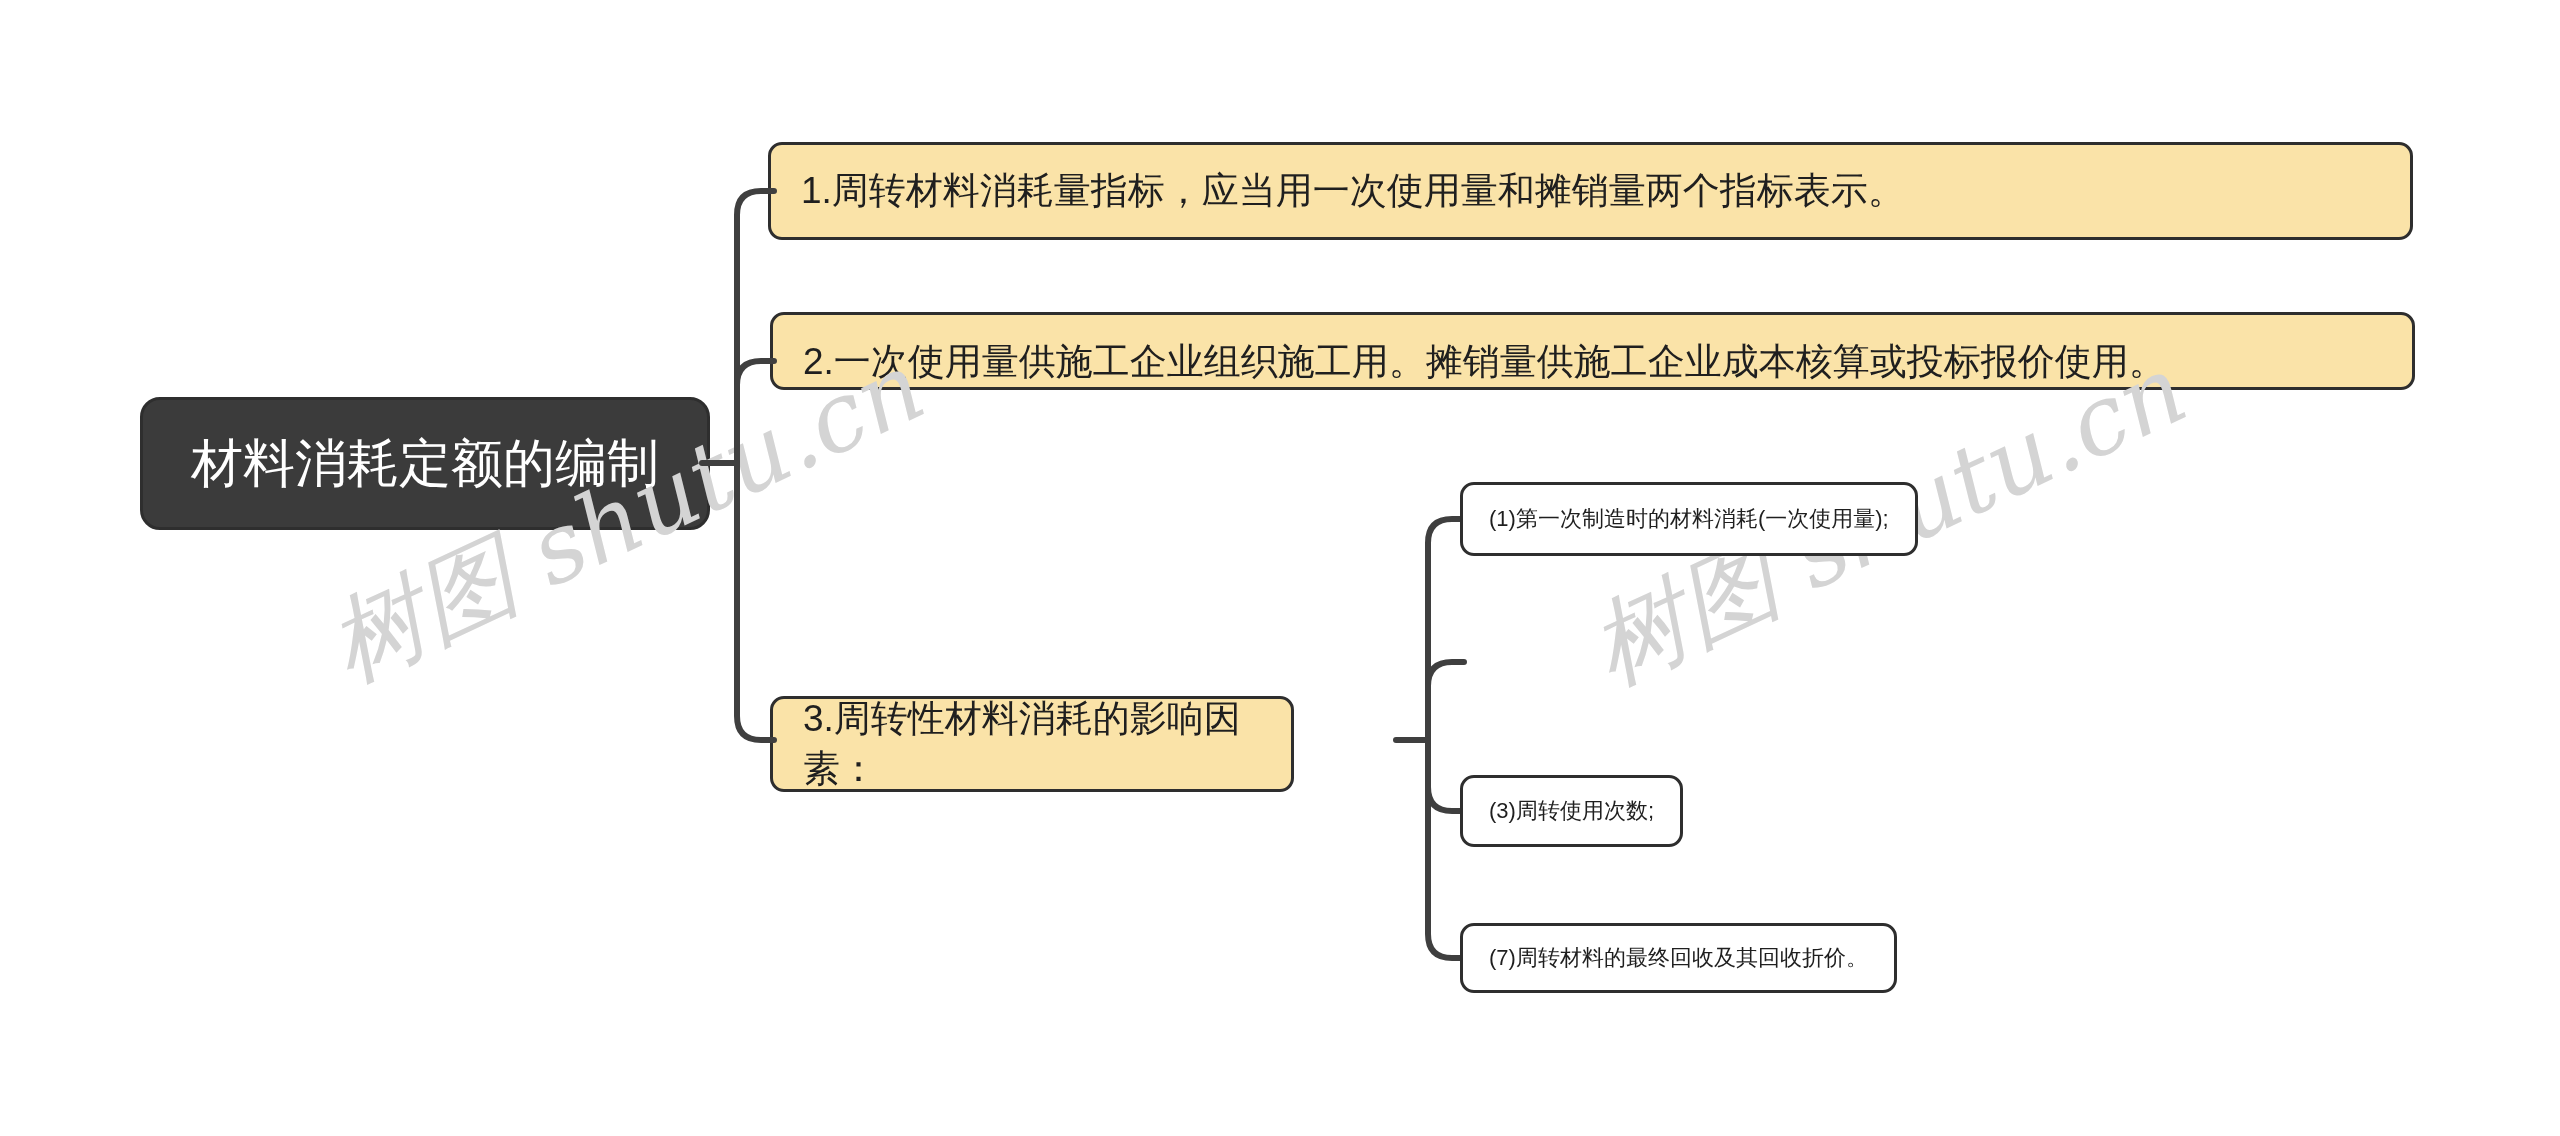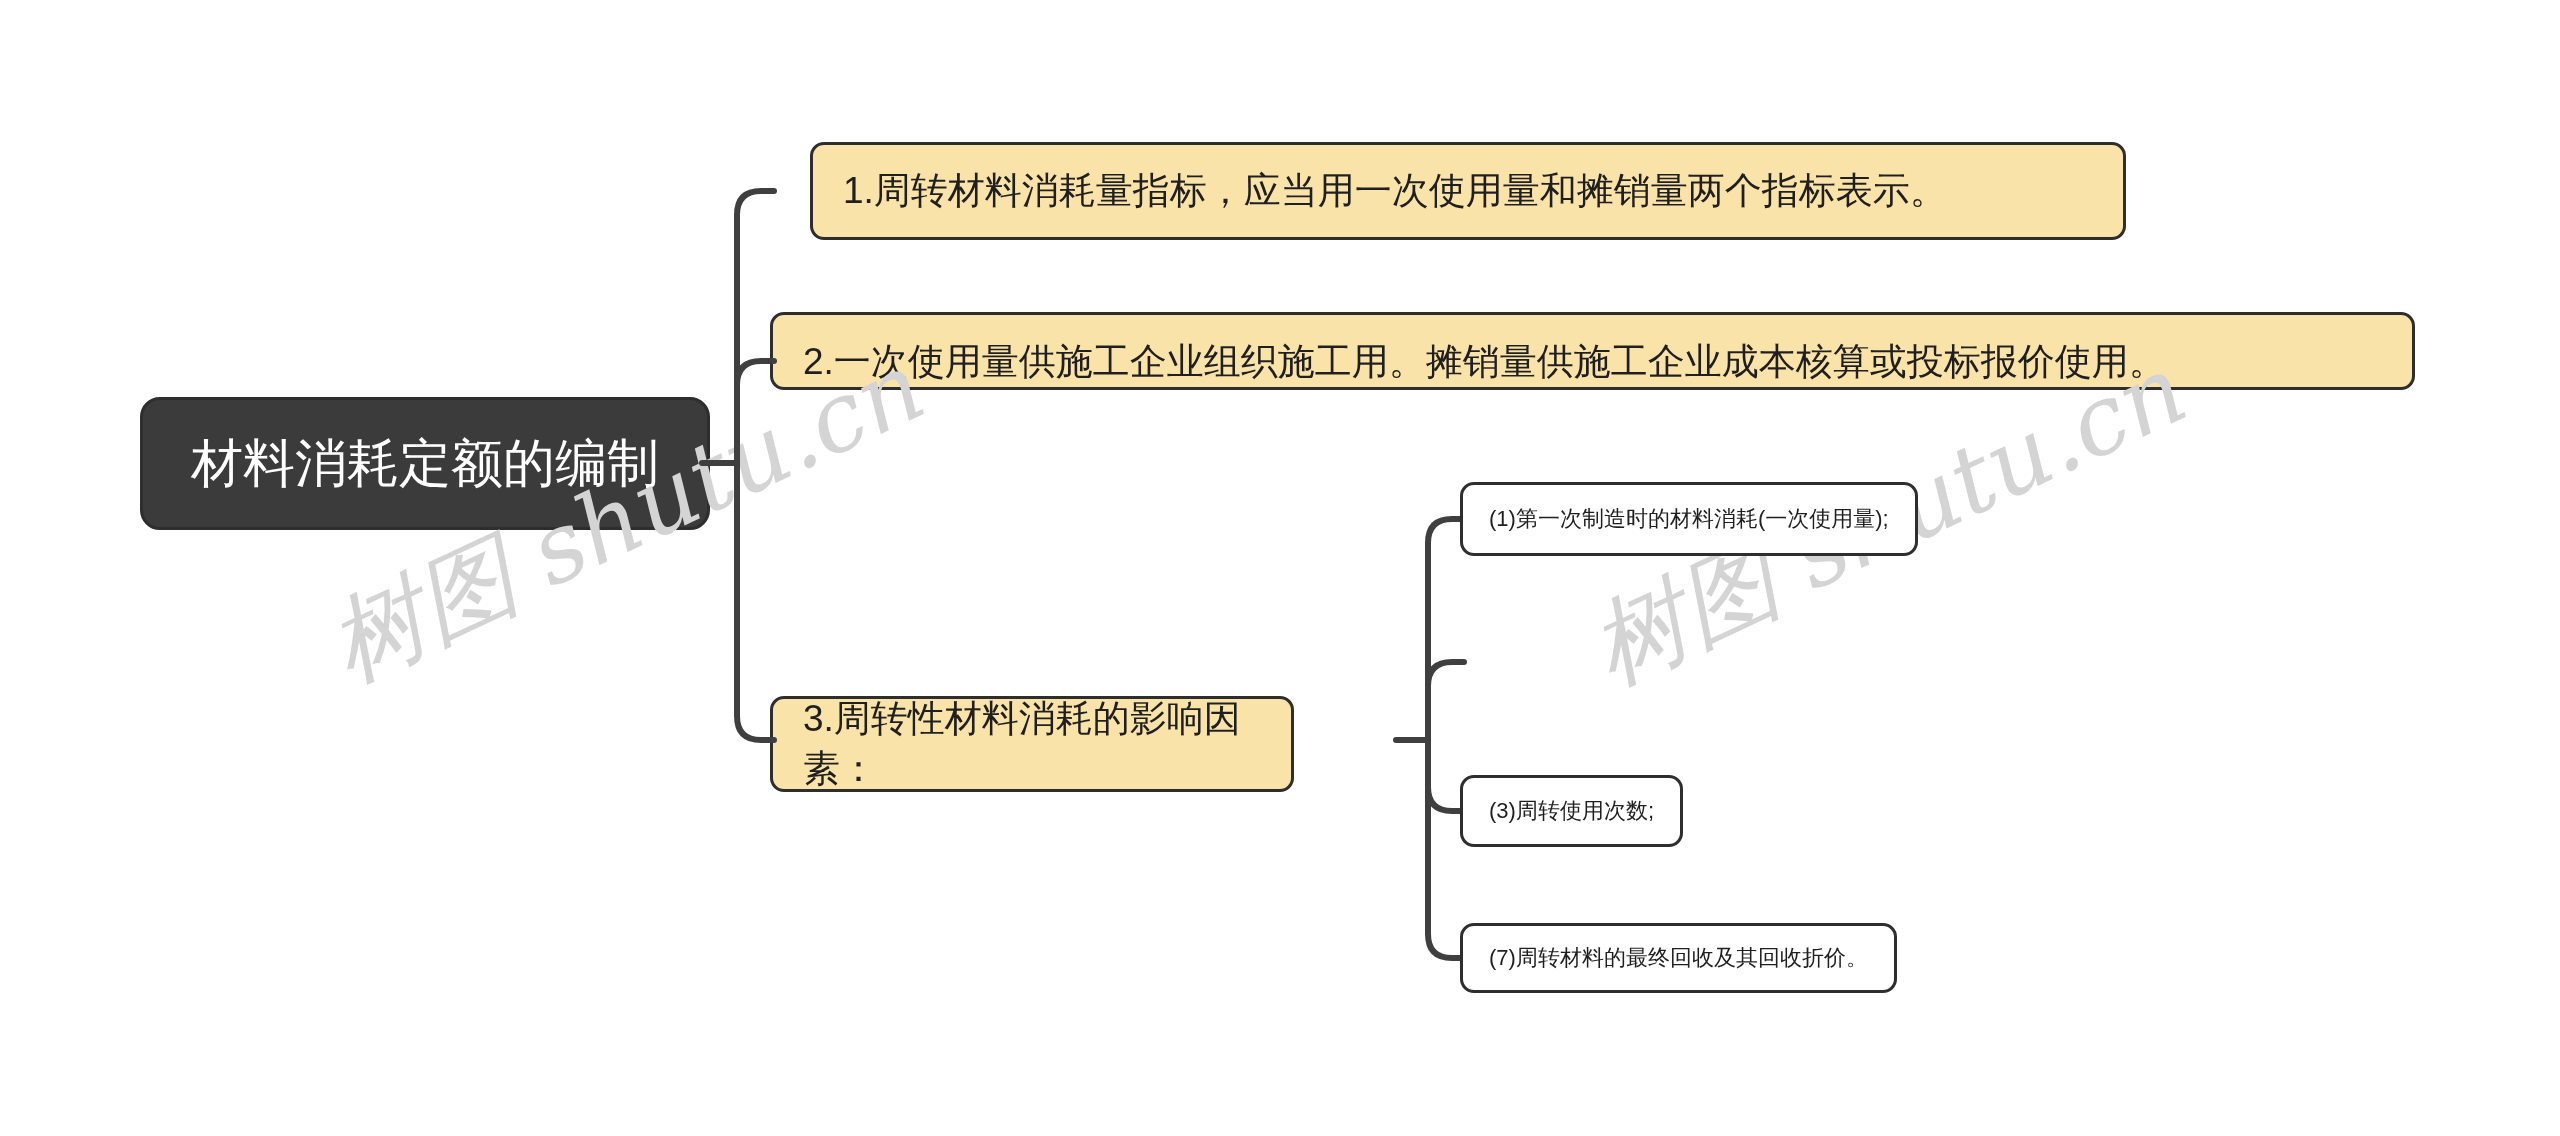--- a/index.html
+++ b/index.html
@@ -34,21 +34,21 @@
   .root-node{
     left:140px;top:397px;width:570px;height:133px;z-index:1;
     background:#3b3b3b;border-color:#2e2e2e;border-radius:20px;
     color:#ffffff;font-size:52px;justify-content:center;text-align:center;
   }
 
   .branch{
     background:#fae3a8;border-radius:14px;z-index:1;
     font-size:37px;padding:0 30px;
   }
-  .branch-1{left:810px;top:142px;width:1316px;height:98px;}
+  .branch-1{left:768px;top:142px;width:1645px;height:98px;}
   .branch-2{left:770px;top:312px;width:1645px;height:78px;align-items:flex-end;}
   .branch-3{left:770px;top:696px;width:524px;height:96px;}
 
   .leaf{
     background:#ffffff;border-radius:14px;z-index:4;
     font-size:22px;padding:0 26px;left:1460px;white-space:nowrap;
   }
   .leaf-1{top:482px;height:74px;}
   .leaf-2{top:625px;height:74px;}
   .leaf-3{top:775px;height:72px;}

